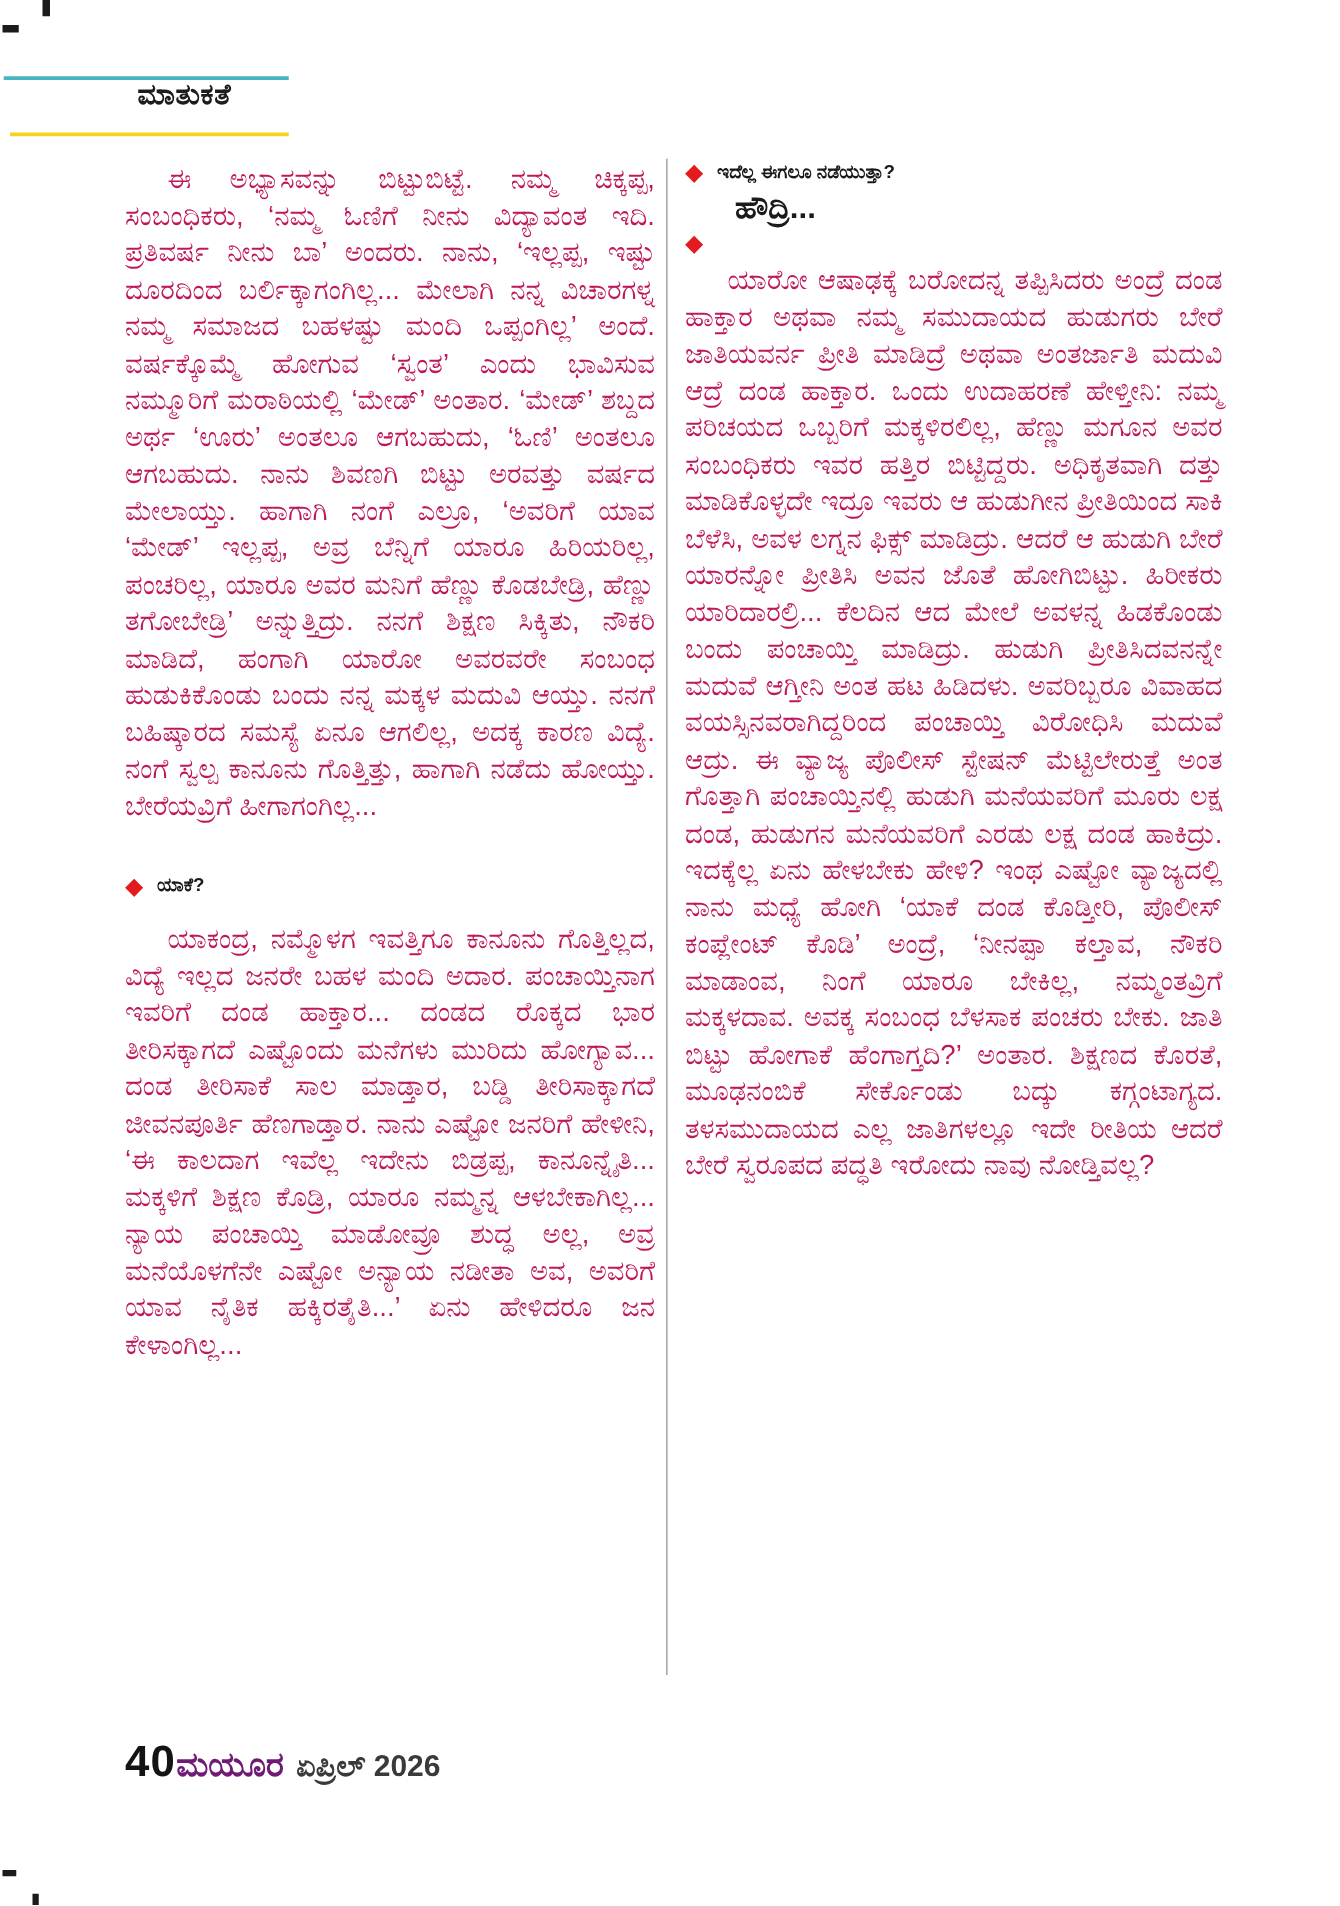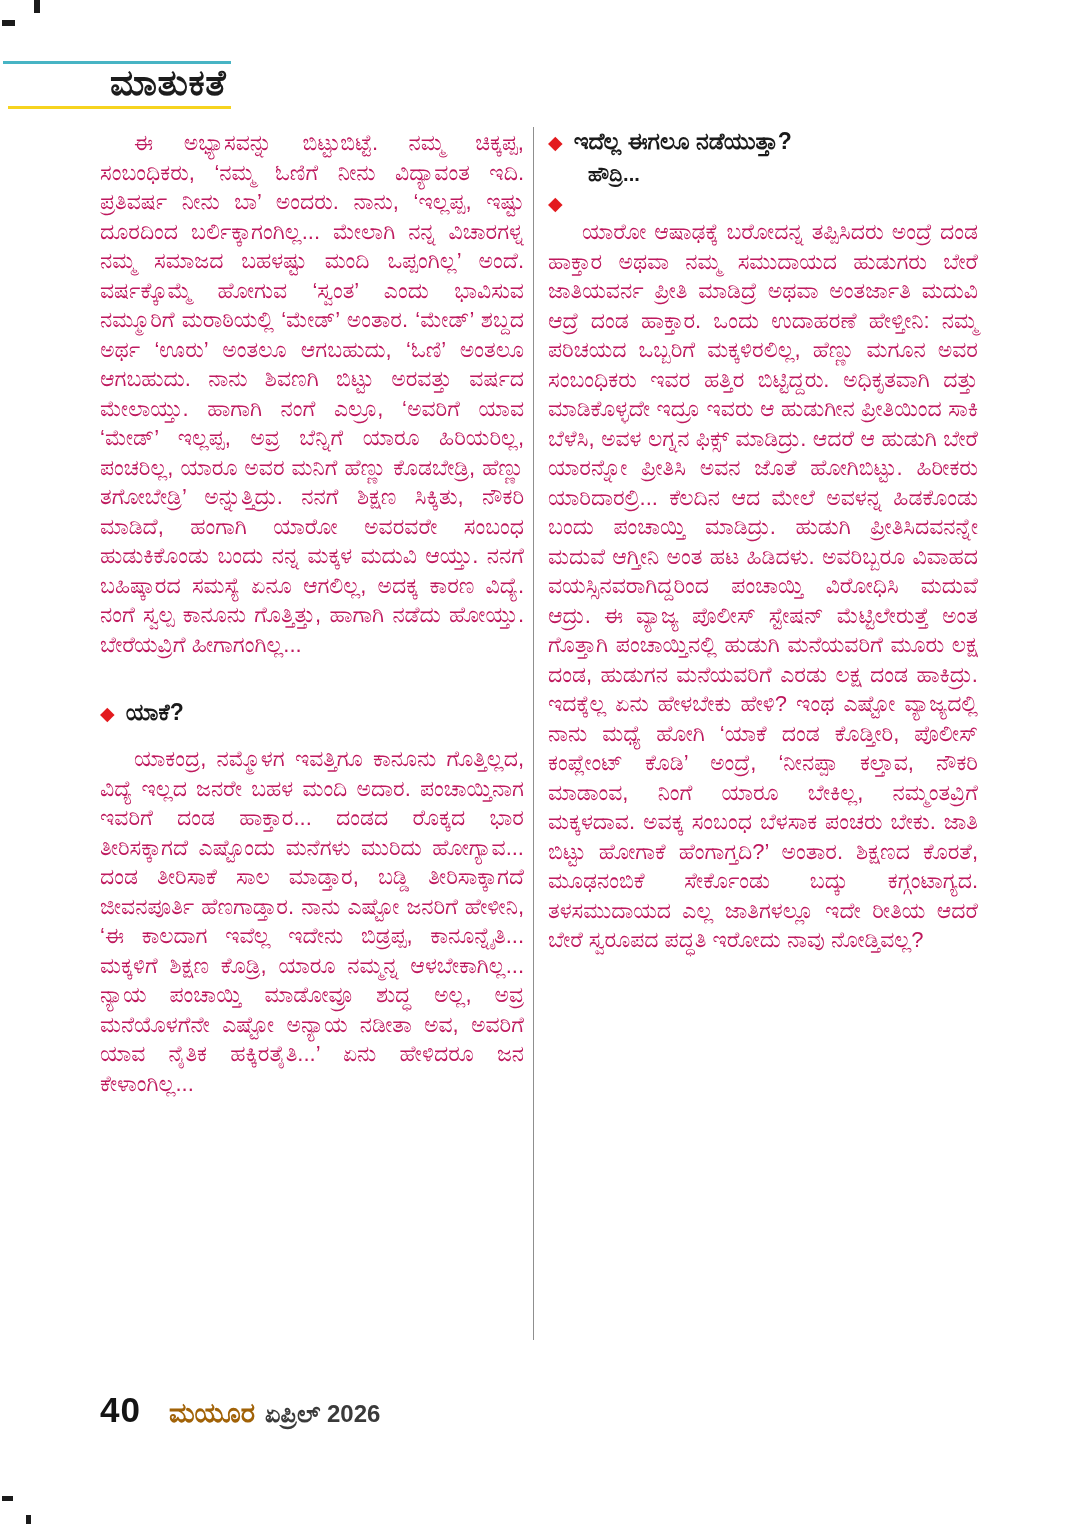--- a/index.html
+++ b/index.html
@@ -12,48 +12,48 @@
   .reg-tick-top{left:34px;top:0;width:6px;height:13px;}
   .reg-dash-top{left:2px;top:20px;width:13px;height:6px;}
   .reg-dash-bottom{left:2px;top:1496px;width:11px;height:5px;}
   .reg-tick-bottom{left:26px;top:1515px;width:5px;height:9px;}
   
   .rule{position:absolute;height:3px;}
   .rule-teal{left:3px;top:61px;width:228px;background:#47b4c4;}
   .rule-yellow{left:8px;top:106px;width:223px;background:#f6d31f;}
   .title{
     position:absolute;left:110px;top:62px;margin:0;
-    font-size:36px;font-weight:bold;color:#1c1c1c;letter-spacing:0.5px;
+    font-size:23px;font-weight:bold;color:#1c1c1c;letter-spacing:0.5px;
   }
   
   .col{position:absolute;top:128px;text-align:justify;}
   .col-left{left:100px;width:424px;}
   .col-right{left:548px;width:430px;}
   .divider{position:absolute;left:533px;top:127px;width:1px;height:1213px;background:#8f8f8f;}
   .para{
     margin:0;font-size:22px;line-height:29.5px;color:#be185d;
   }
   .indent{text-indent:34px;}
   .heading{display:flex;align-items:center;gap:11px;}
   .heading-left{margin:40px 0 18px 0;}
   .heading-q1{margin:0 0 3px 0;}
   .heading-q2{margin:3px 0 5px 0;}
   .bullet{
     color:#e31a1e;font-size:19px;line-height:1;flex:0 0 auto;
     transform:translateY(1px);
   }
-  .heading-text{font-size:23px;font-weight:bold;color:#1a1a1a;}
+  .heading-text{font-size:15px;font-weight:bold;color:#1a1a1a;}
   .answer{
-    margin:0 0 3px 40px;font-size:20px;font-weight:bold;color:#1a1a1a;
+    margin:0 0 3px 40px;font-size:25px;font-weight:bold;color:#1a1a1a;
     line-height:32px;text-align:left;
   }
   
   .footer{position:absolute;left:100px;top:1390px;display:flex;align-items:baseline;}
   .pagenum{font-size:35px;font-weight:bold;color:#141414;letter-spacing:1px;}
-  .mag{font-size:27px;font-weight:bold;color:#a16207;margin-left:28px;}
+  .mag{font-size:27px;font-weight:bold;color:#701a75;margin-left:0;}
   .issue{font-size:24px;color:#3a3a3a;margin-left:10px;font-weight:bold;}
 </style>
 </head>
 <body>
 
 <div>
 
   <div class="reg reg-tick-top"></div>
   <div class="reg reg-dash-top"></div>
 

